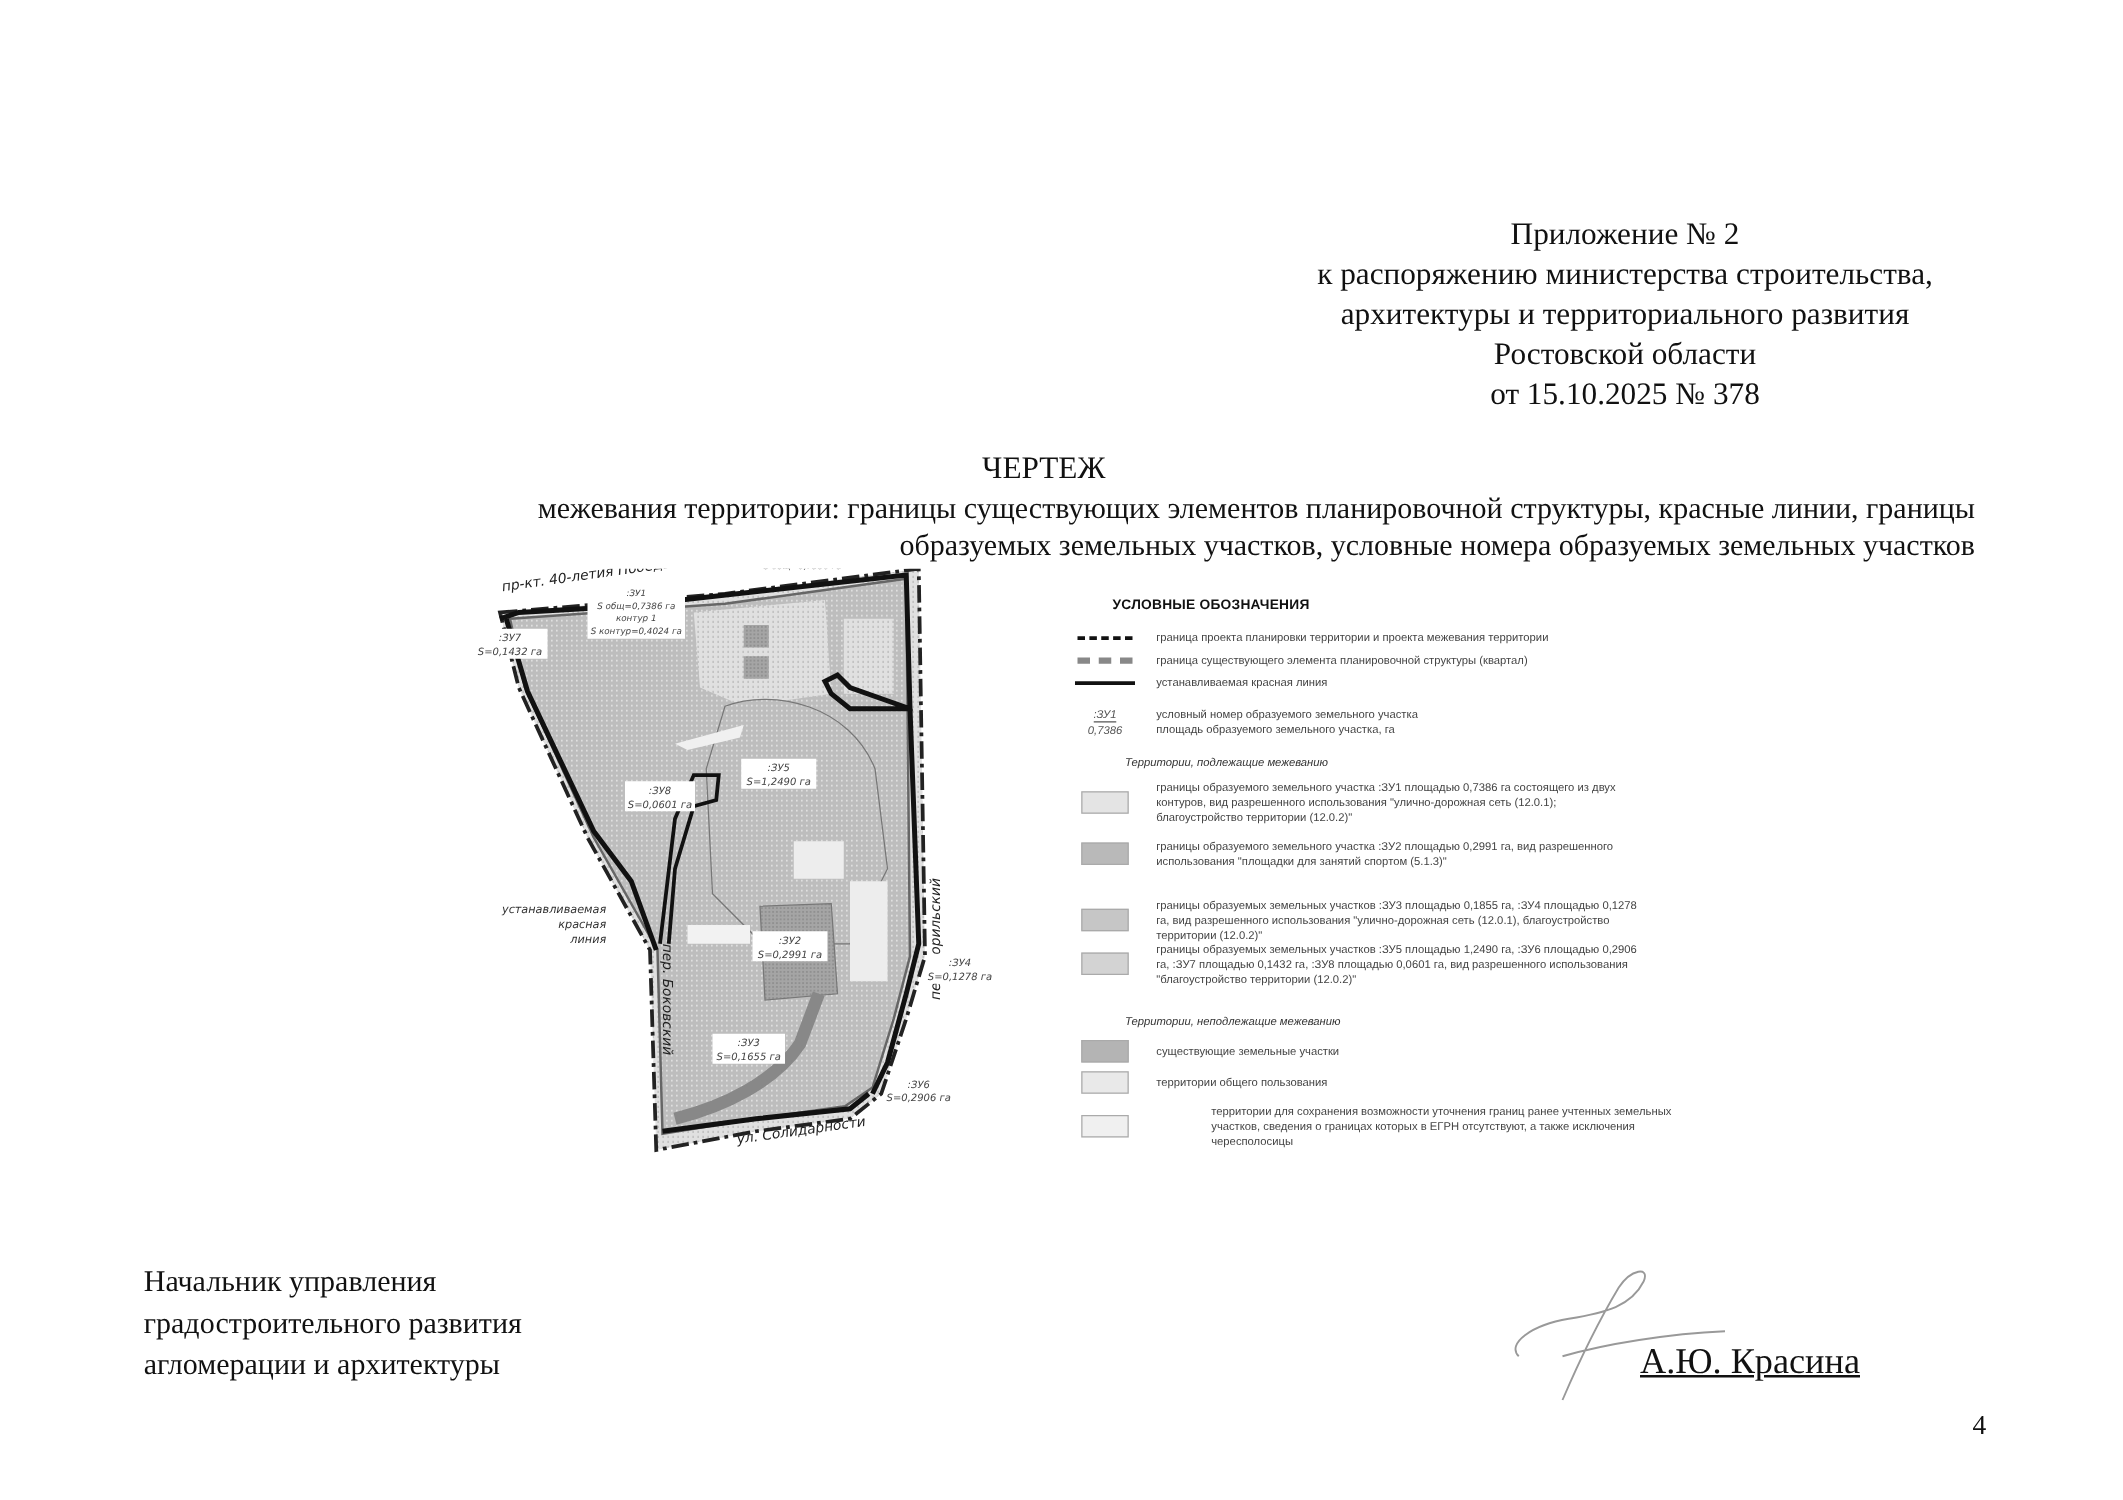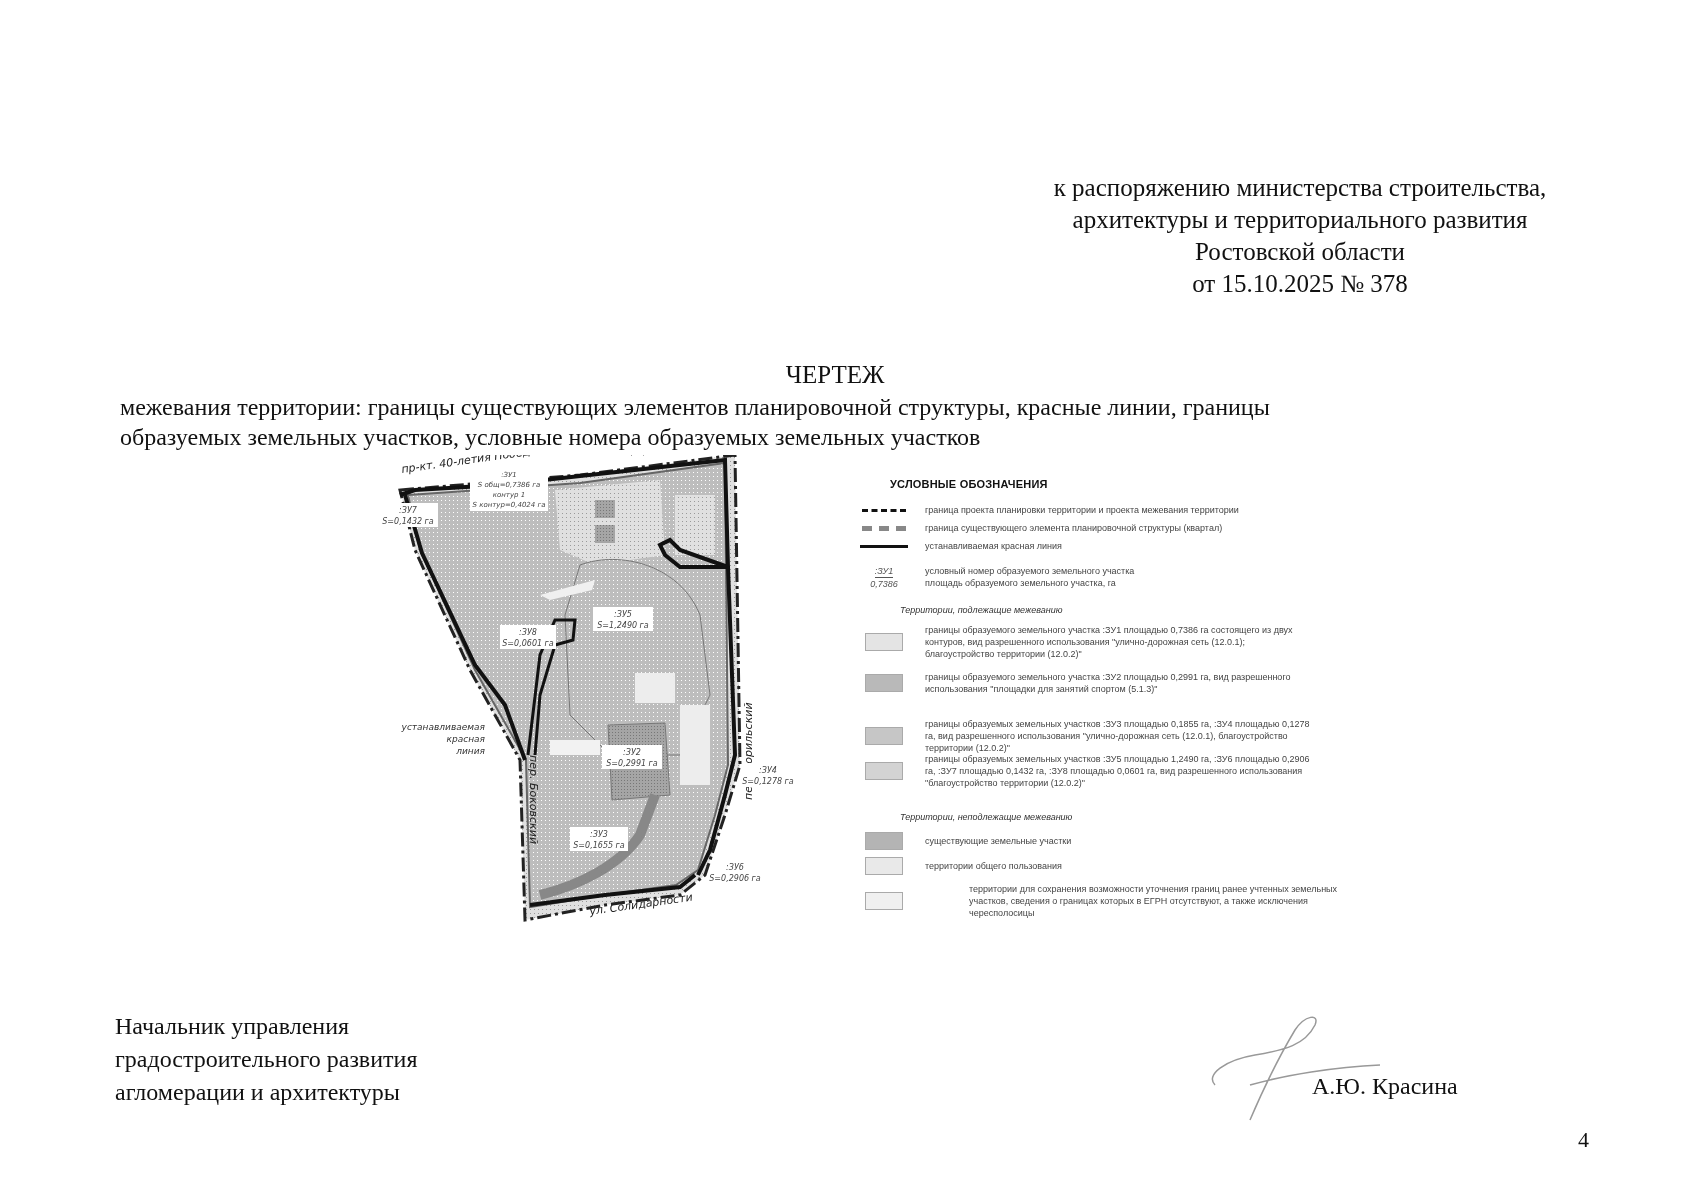--- a/index.html
+++ b/index.html
@@ -1,42 +1,43 @@
 <!DOCTYPE html>
 <html><head>
 <meta charset="utf-8">
 <style>
   * { margin:0; padding:0; box-sizing:border-box; }
   html, body { width:1698px; height:1200px; background:#ffffff; overflow:hidden; }
   body { position:relative; font-family:"Liberation Serif", serif; color:#111; }
 
   .appendix { position:absolute; left:960px; top:172px; width:680px; text-align:center; font-size:25px; line-height:32px; }
   .title-main { position:absolute; left:0; top:360px; width:1670px; text-align:center; font-size:25px; line-height:30px; }
-  .title-sub { position:absolute; left:120px; top:392px; width:1460px; text-align:left; font-size:24px; line-height:30px; }
+  .title-sub { position:absolute; left:120px; top:392px; width:1460px; text-align:right; font-size:24px; line-height:30px; }
 
   .map { position:absolute; left:380px; top:455px; width:460px; height:555px; }
   .map svg { width:100%; height:100%; }
 
   .legend { position:absolute; left:855px; top:478px; width:470px; font-family:"Liberation Sans", sans-serif; color:#333; }
   .legend-title { font-weight:bold; font-size:11px; letter-spacing:0.2px; margin-left:35px; color:#111; }
   .lg-row { position:absolute; left:0; display:flex; align-items:center; font-size:9px; line-height:12px; color:#444; }
   .lg-sym { width:58px; flex:0 0 58px; display:flex; justify-content:center; align-items:center; height:12px; }
   .lg-text { padding-left:12px; width:400px; }
   .lg-section { position:absolute; left:45px; font-style:italic; font-size:9px; color:#333;text-align:center; }
   .swatch { width:38px; height:18px; border:1px solid #aaa; }
 
   .sign-left { position:absolute; left:115px; top:1010px; font-size:24px; line-height:33px; }
-  .sign-name { position:absolute; left:1312px; top:1073px; font-size:24px; }
+  .sign-name { position:absolute; left:1312px; top:1073px; font-size:29px;text-decoration:underline; }
   .page-num { position:absolute; left:1578px; top:1127px; font-size:22px; }
   .signature { position:absolute; left:1195px; top:1005px; width:200px; height:130px; }
 </style>
 </head>
 <body>
 
 <div class="appendix">
+  <div>Приложение № 2</div>
   <div>к распоряжению министерства строительства,</div>
   <div>архитектуры и территориального развития</div>
   <div>Ростовской области</div>
   <div>от 15.10.2025 № 378</div>
 </div>
 
 <div class="title-main">ЧЕРТЕЖ</div>
 <div class="title-sub">
   <div>межевания территории: границы существующих элементов планировочной структуры, красные линии, границы</div>
   <div>образуемых земельных участков, условные номера образуемых земельных участков</div>

